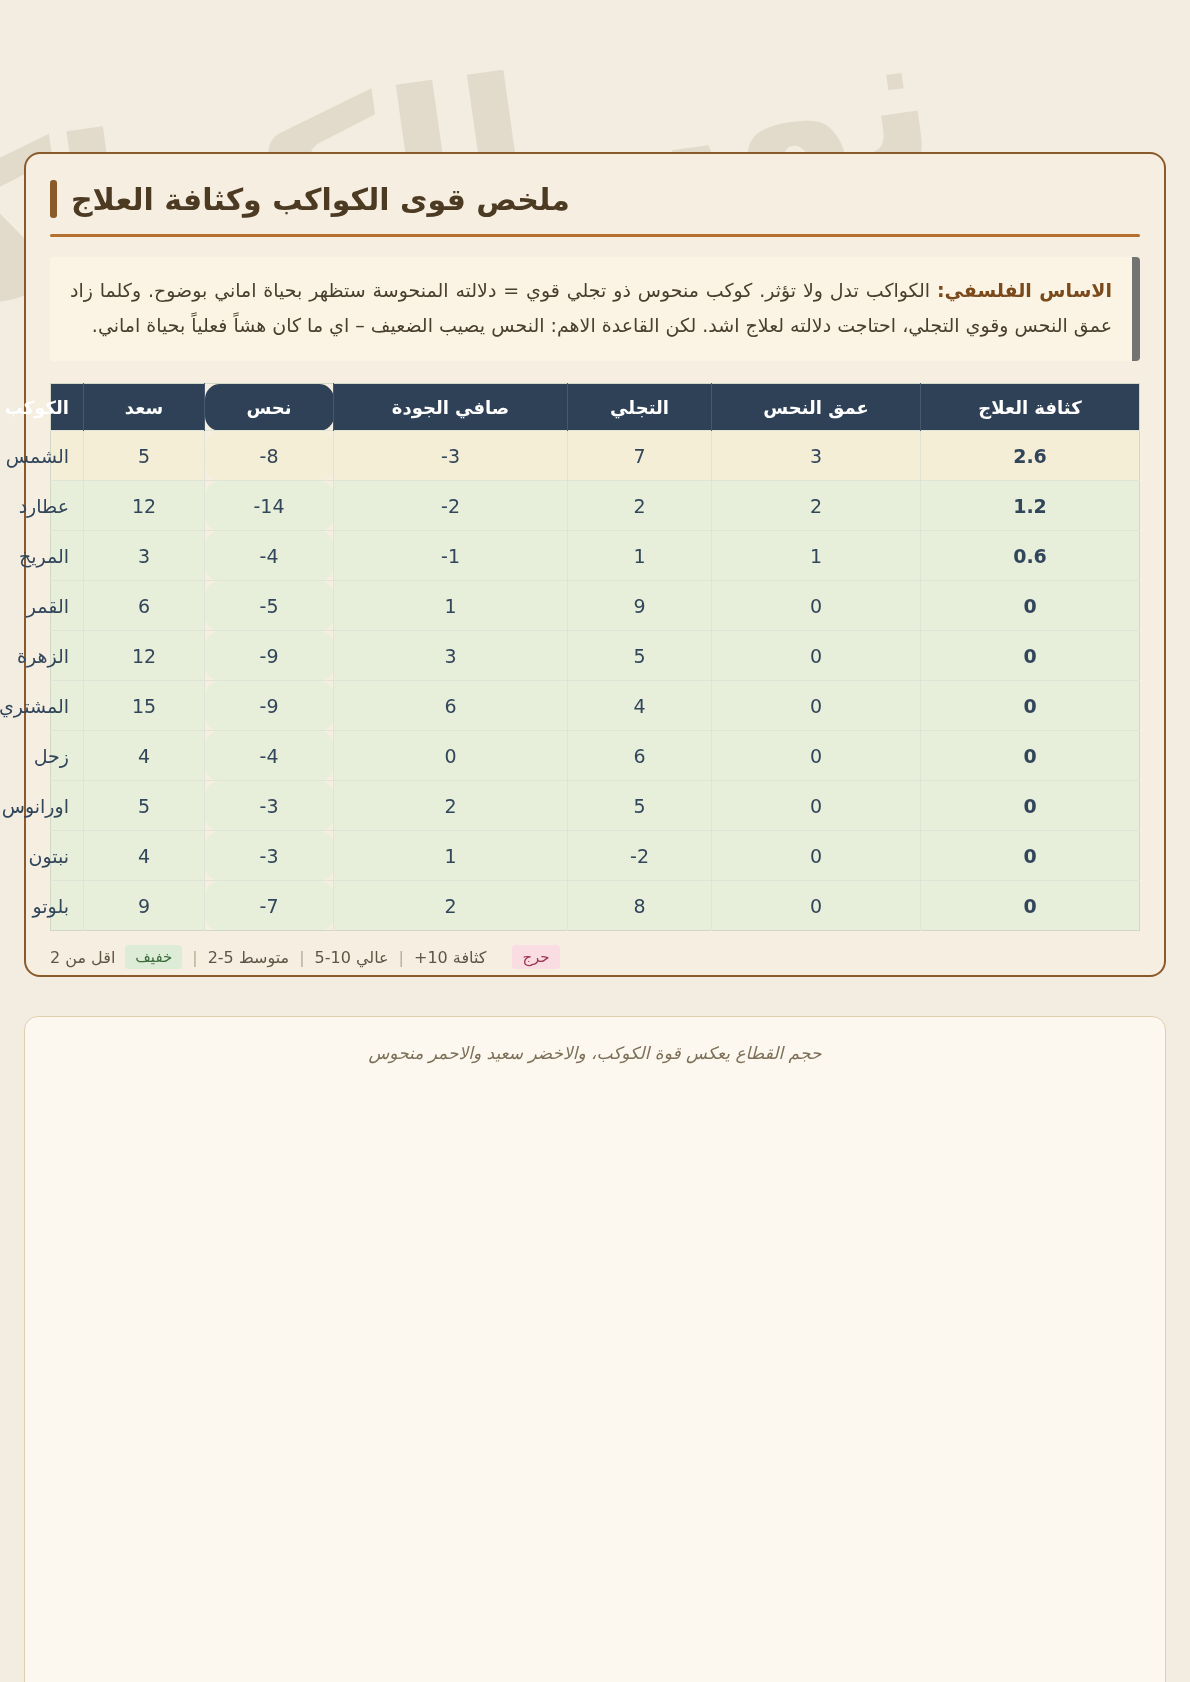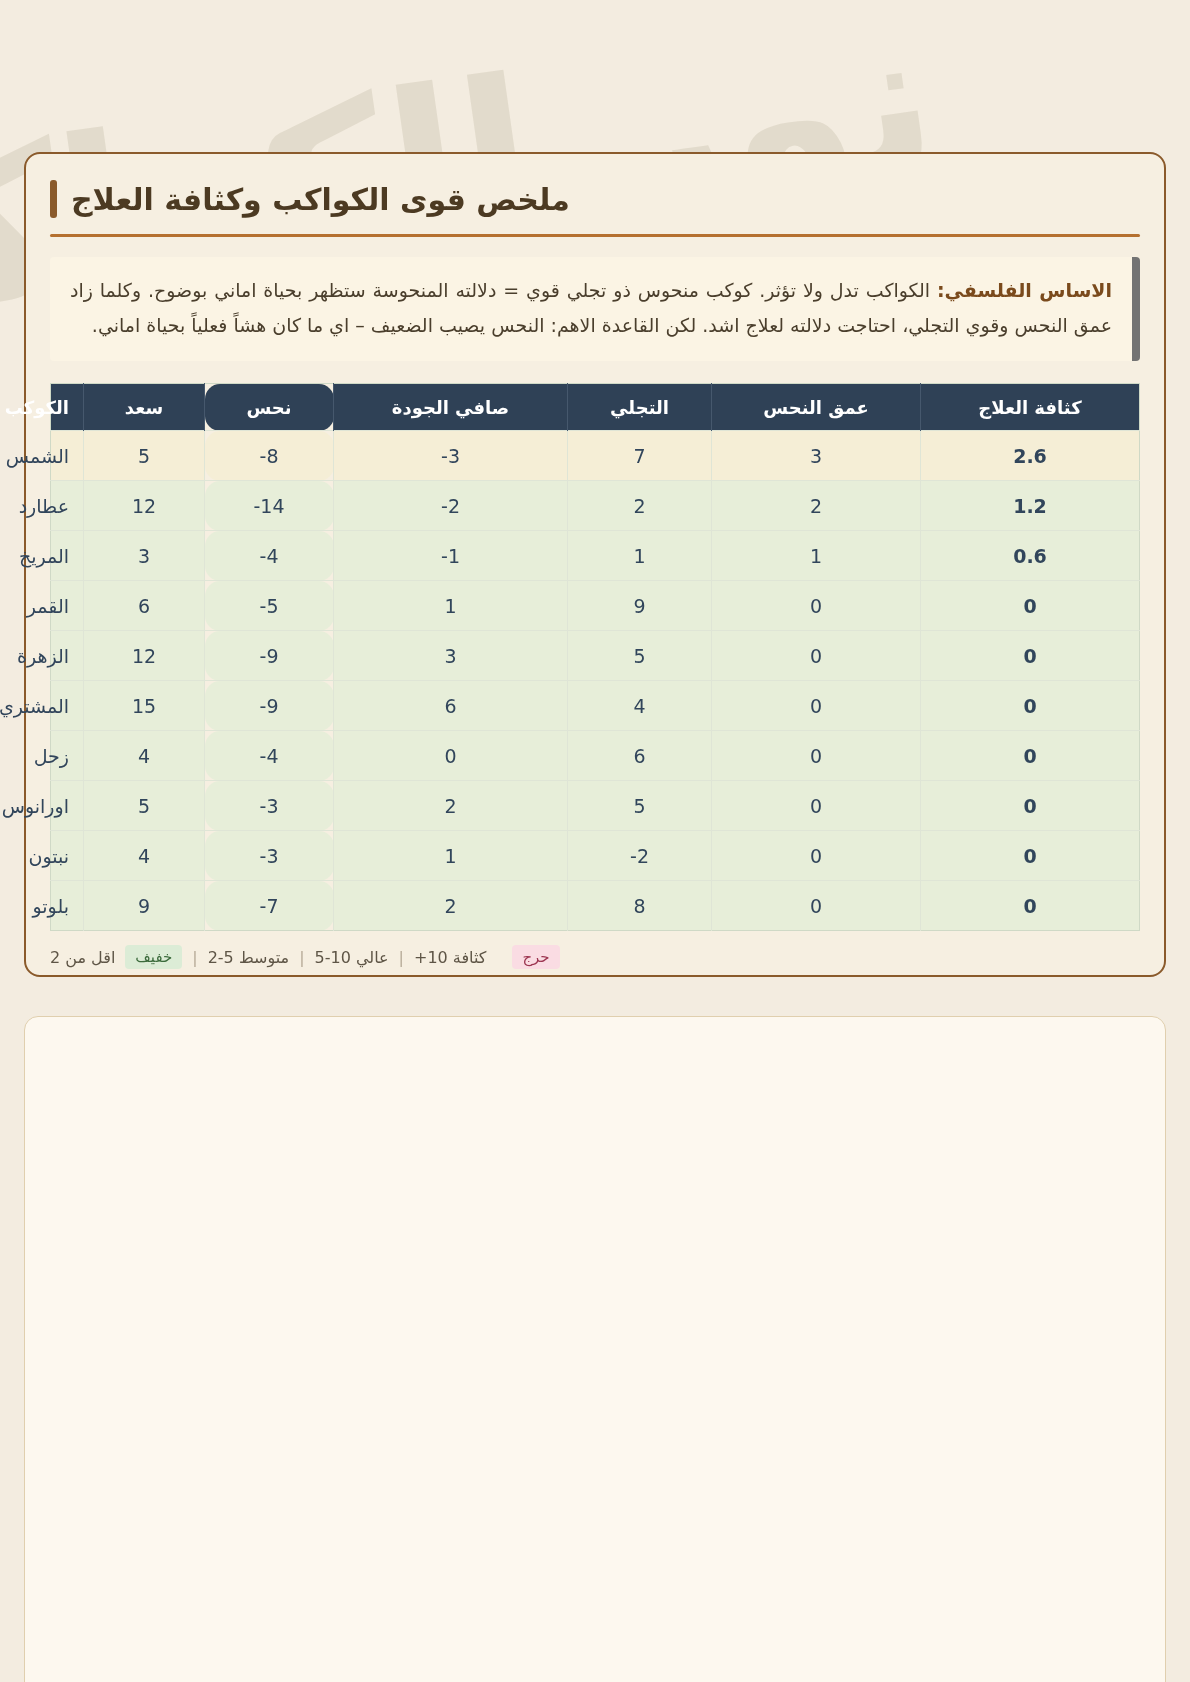--- a/index.html
+++ b/index.html
@@ -273,16 +273,17 @@
       <span class="lg-sep">|</span>
       <span class="lg-txt">متوسط 5-2</span>
       <span class="lg-sep">|</span>
       <span class="lg-chip lg-light">خفيف</span>
       <span class="lg-txt">اقل من 2</span>
     </div>
 
   </div>
 
   <div class="card-chart">
+    <div class="chart-caption">حجم القطاع يعكس قوة الكوكب، والاخضر سعيد والاحمر منحوس</div>
     <div class="chart-area"></div>
   </div>
 
 </div>
 
 </body></html>

